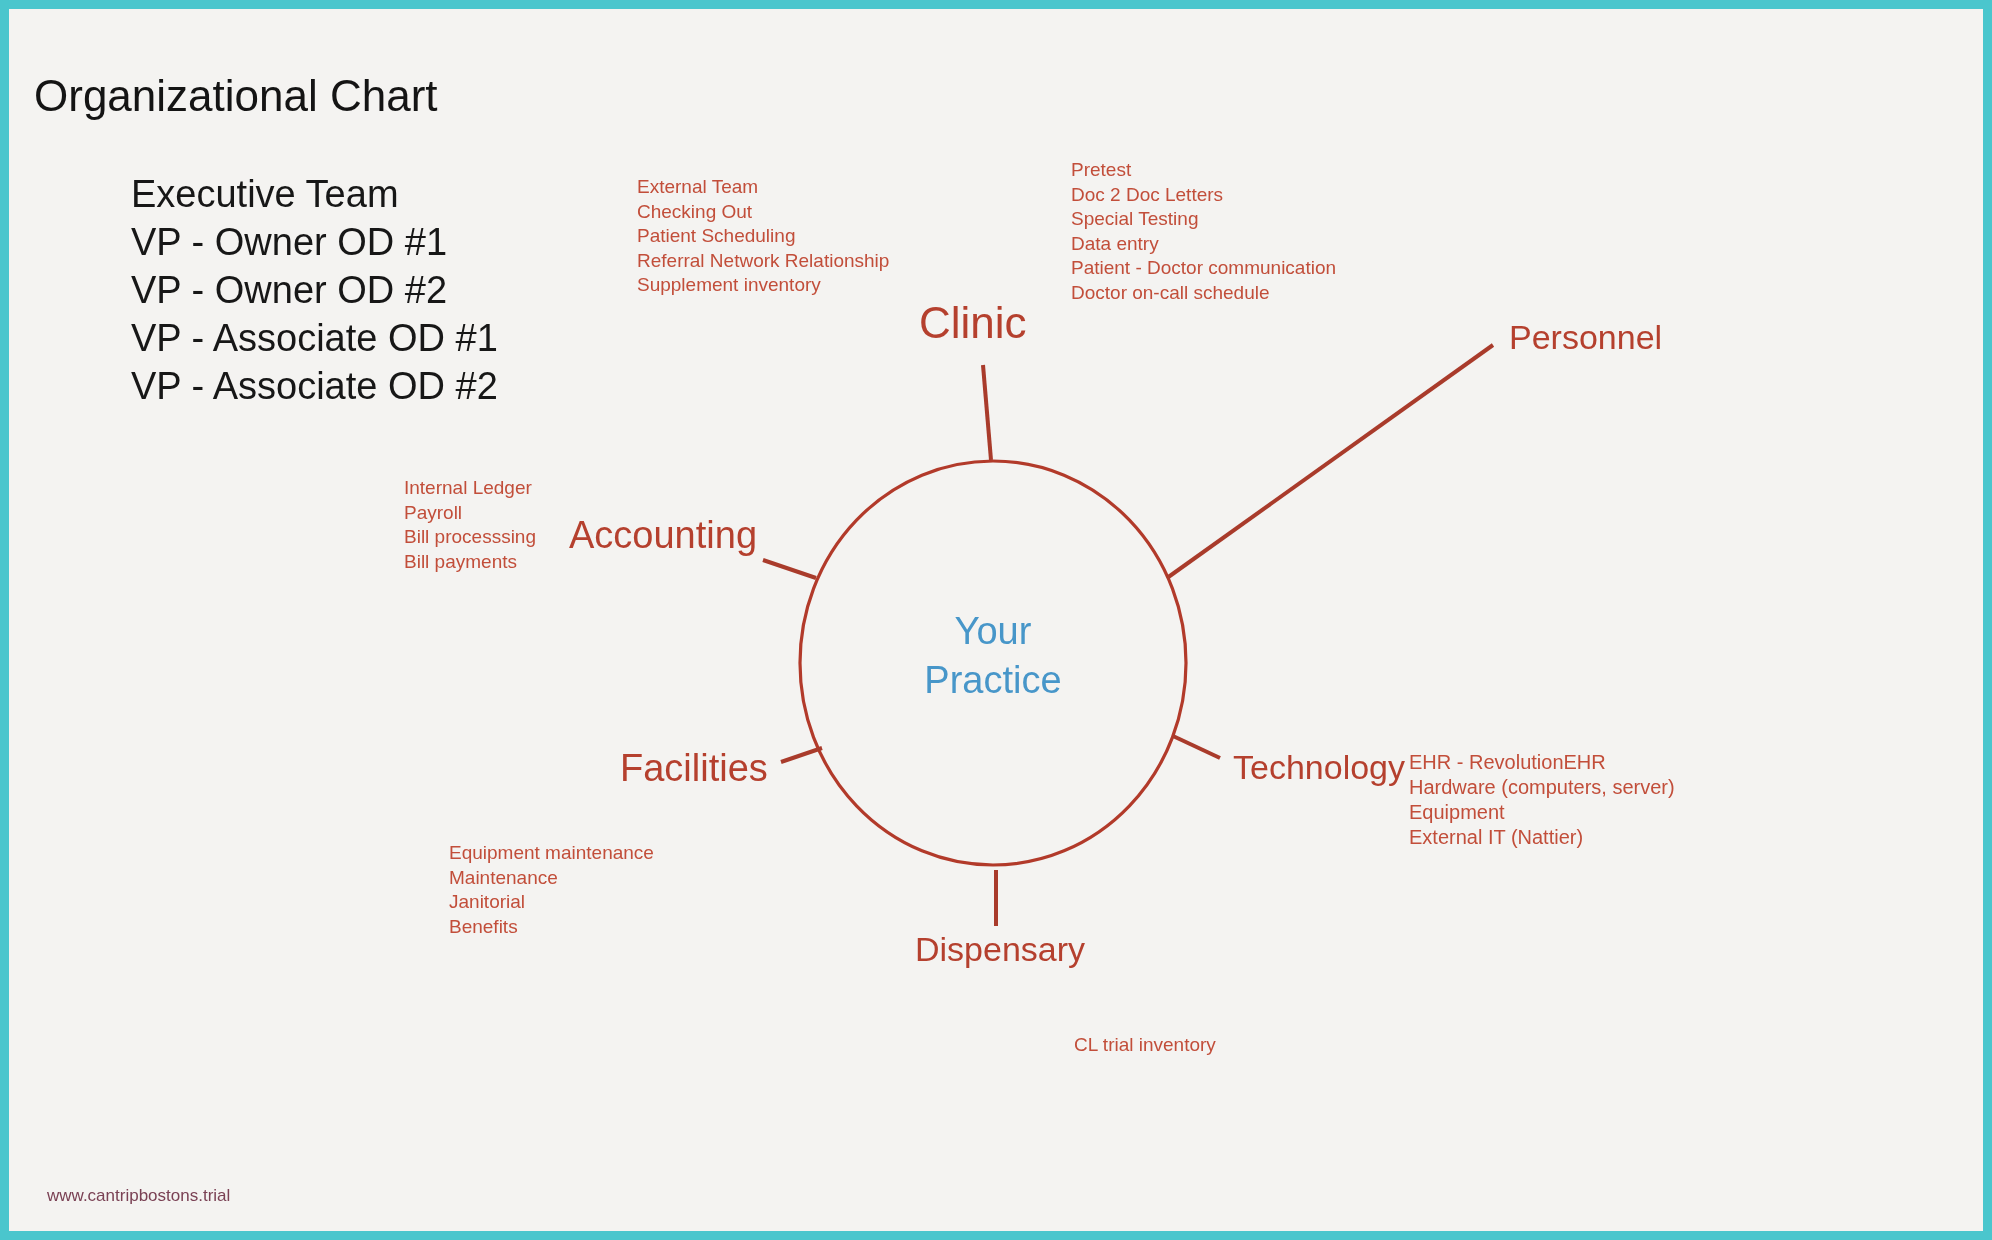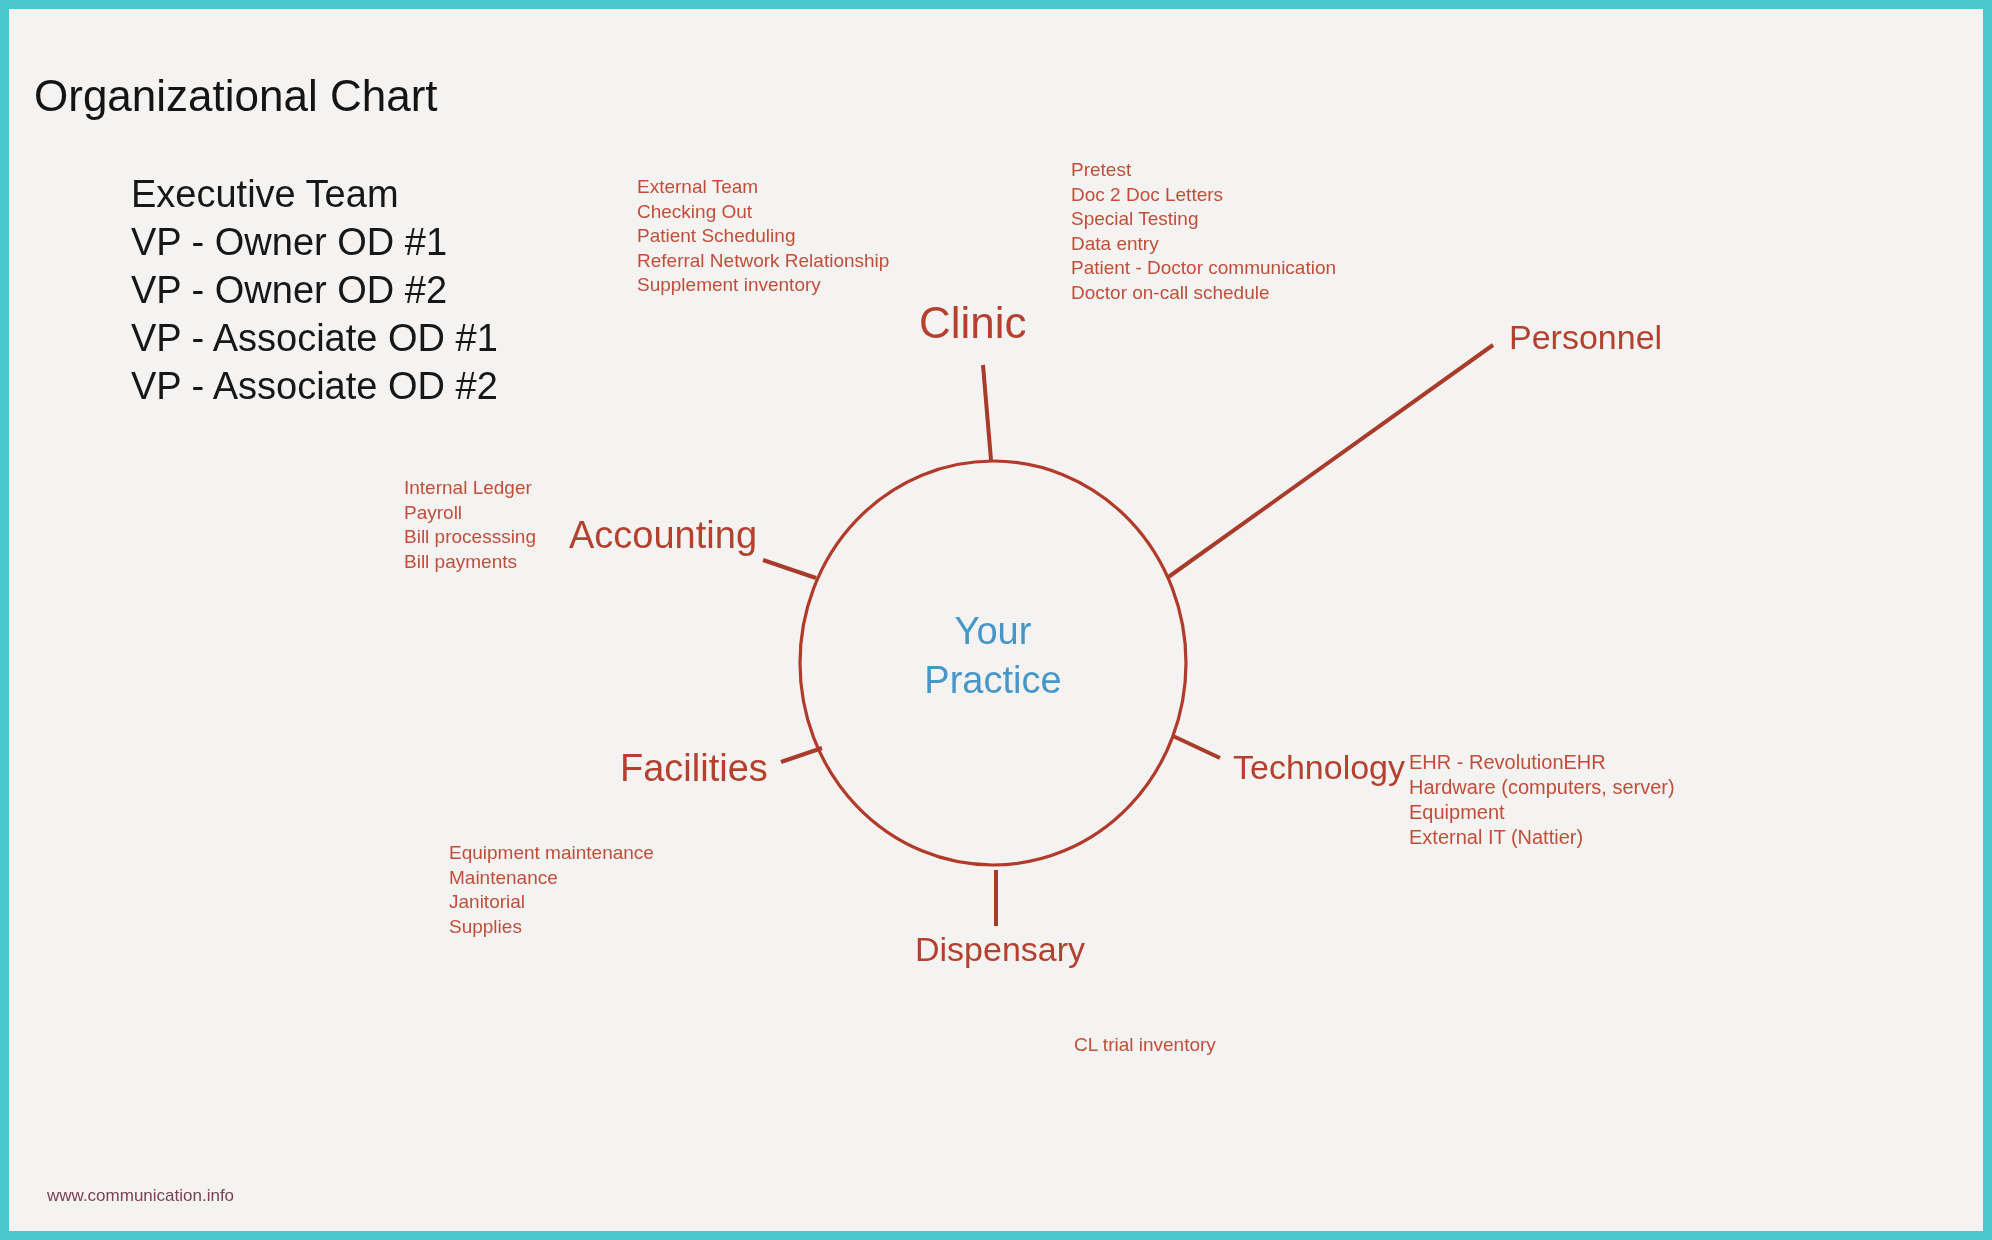--- a/index.html
+++ b/index.html
@@ -97,26 +97,26 @@
   <div class="abs notes lg ng-technology">
       <div class="li">EHR - RevolutionEHR</div>
       <div class="li">Hardware (computers, server)</div>
       <div class="li">Equipment</div>
       <div class="li">External IT (Nattier)</div>
     </div>
   <div class="abs notes ng-facilities">
       <div class="li">Equipment maintenance</div>
       <div class="li">Maintenance</div>
       <div class="li">Janitorial</div>
-      <div class="li">Supplies</div>
+      <div class="li">Benefits</div>
     </div>
   <div class="abs notes ng-dispensary-right">
       <div class="li">CL trial inventory</div>
     </div>
 
   <div class="abs center-label">
     <div>Your</div>
     <div>Practice</div>
   </div>
 
-  <div class="abs watermark">www.communication.info</div>
+  <div class="abs watermark">www.cantripbostons.trial</div>
 
 </div>
 
 </body></html>

